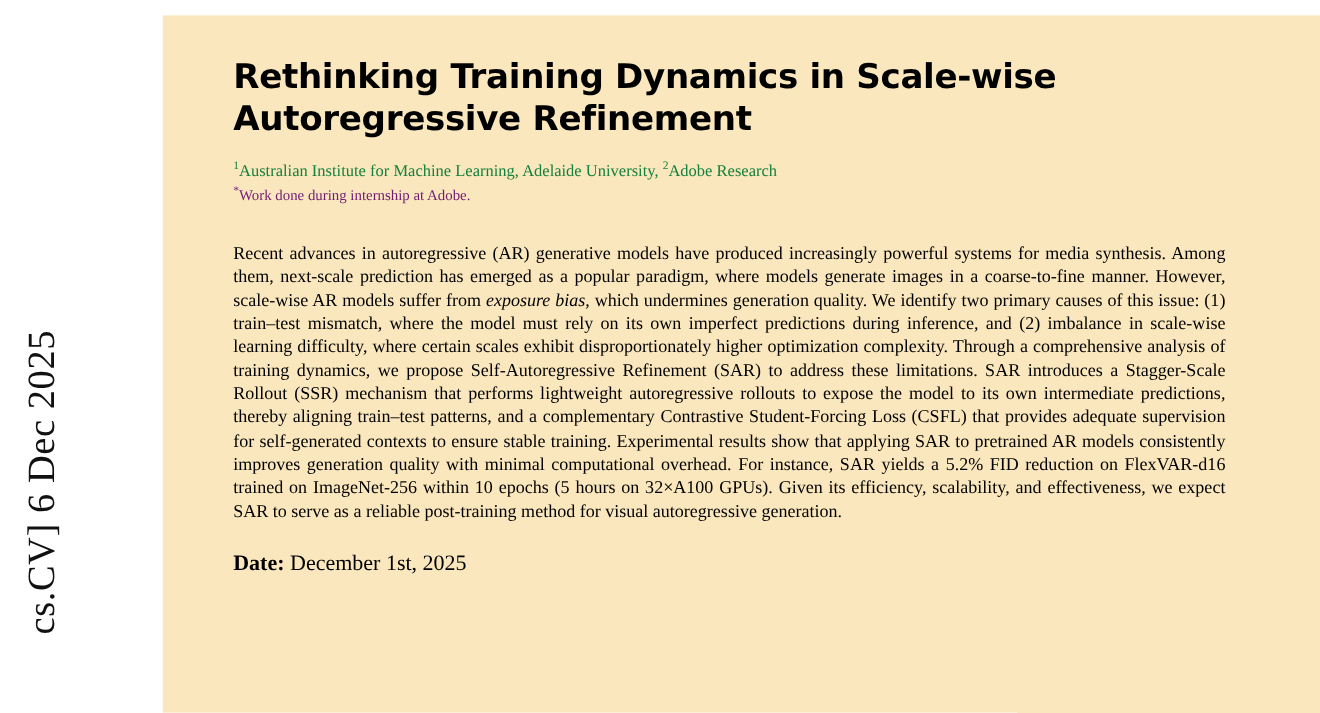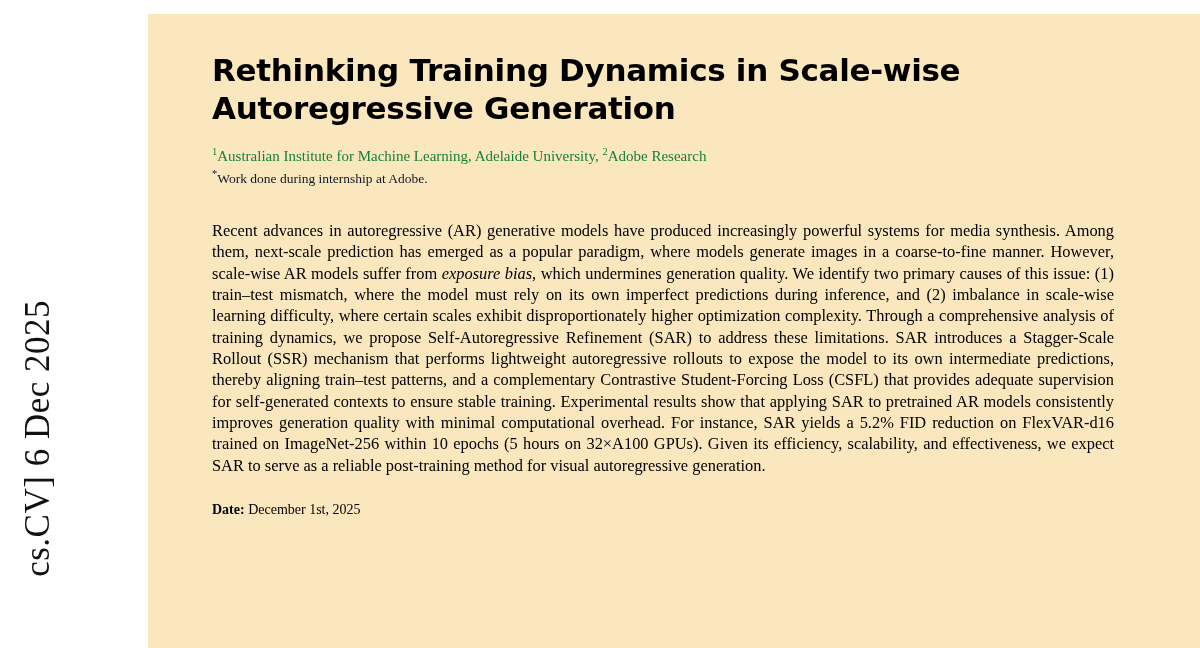--- a/index.html
+++ b/index.html
@@ -67,52 +67,52 @@
     font-family: "Liberation Serif", serif;
     font-size: 15px;
     margin: 18px 0 0 20px;
     color: #15803d;
   }
   #affiliations sup { font-size: 10.5px; }
   #footnote {
     font-family: "Liberation Serif", serif;
     font-size: 13.5px;
     margin: 3px 0 0 20px;
-    color: #0f172a;
+    color: #701a75;
   }
   #footnote sup { font-size: 10.5px; }
   #abstract {
     font-family: "Liberation Serif", serif;
     font-size: 16.4px;
     line-height: 1.30;
     text-align: justify;
     margin: 34px 0 0 20px;
     max-width: 902px;
     color: #000;
   }
   #abstract b { font-weight: normal; }
   #abstract i { font-style: italic; }
   #date-line {
     font-family: "Liberation Serif", serif;
-    font-size: 14px;
+    font-size: 20px;
     margin: 26px 0 0 20px;
     color: #000;
   }
   #date-line b { font-weight: bold; }
 </style>
 </head>
 <body>
 
 <div id="page">
 
   <div id="arxiv-stamp">cs.CV]  6 Dec 2025</div>
 
   <div id="paper">
 
-    <h1 id="title">Rethinking Training Dynamics in Scale-wise Autoregressive Generation</h1>
+    <h1 id="title">Rethinking Training Dynamics in Scale-wise Autoregressive Refinement</h1>
 
 
     <div id="affiliations"><sup>1</sup>Australian Institute for Machine Learning, Adelaide University, <sup>2</sup>Adobe Research</div>
 
     <div id="footnote"><sup>*</sup>Work done during internship at Adobe.</div>
 
     <div id="abstract">Recent advances in autoregressive (AR) generative models have produced increasingly powerful systems for media synthesis. Among them, next-scale prediction has emerged as a popular paradigm, where models generate images in a coarse-to-fine manner. However, scale-wise AR models suffer from <i>exposure bias</i>, which undermines generation quality. We identify two primary causes of this issue: (1) <b>train–test mismatch</b>, where the model must rely on its own imperfect predictions during inference, and (2) <b>imbalance in scale-wise learning difficulty</b>, where certain scales exhibit disproportionately higher optimization complexity. Through a comprehensive analysis of training dynamics, we propose Self-Autoregressive Refinement (SAR) to address these limitations. SAR introduces a Stagger-Scale Rollout (SSR) mechanism that performs lightweight autoregressive rollouts to expose the model to its own intermediate predictions, thereby aligning train–test patterns, and a complementary Contrastive Student-Forcing Loss (CSFL) that provides adequate supervision for self-generated contexts to ensure stable training. Experimental results show that applying SAR to pretrained AR models consistently improves generation quality with minimal computational overhead. For instance, SAR yields a 5.2% FID reduction on FlexVAR-d16 trained on ImageNet-256 within 10 epochs (5 hours on 32×A100 GPUs). Given its efficiency, scalability, and effectiveness, we expect SAR to serve as a reliable post-training method for visual autoregressive generation.</div>
 
     <div id="date-line">
       <b>Date:</b> 

